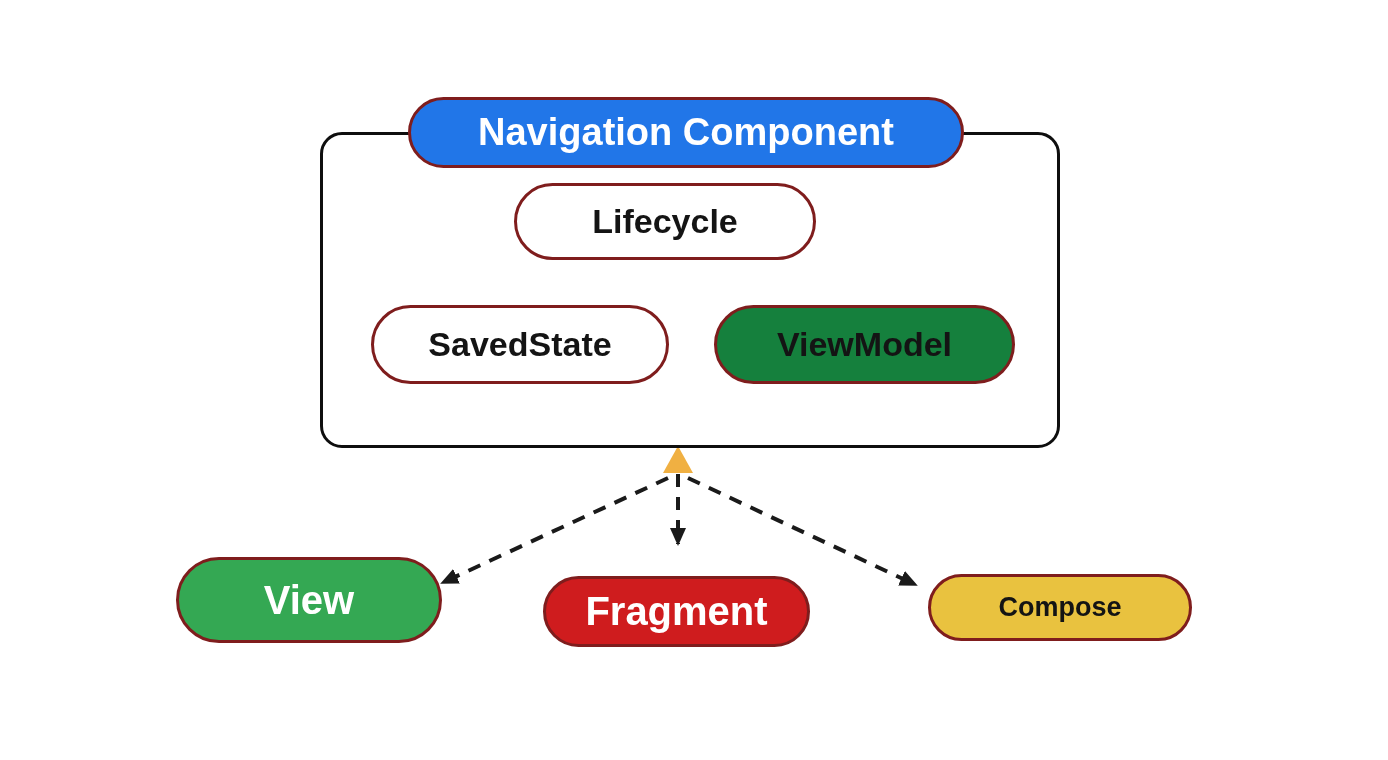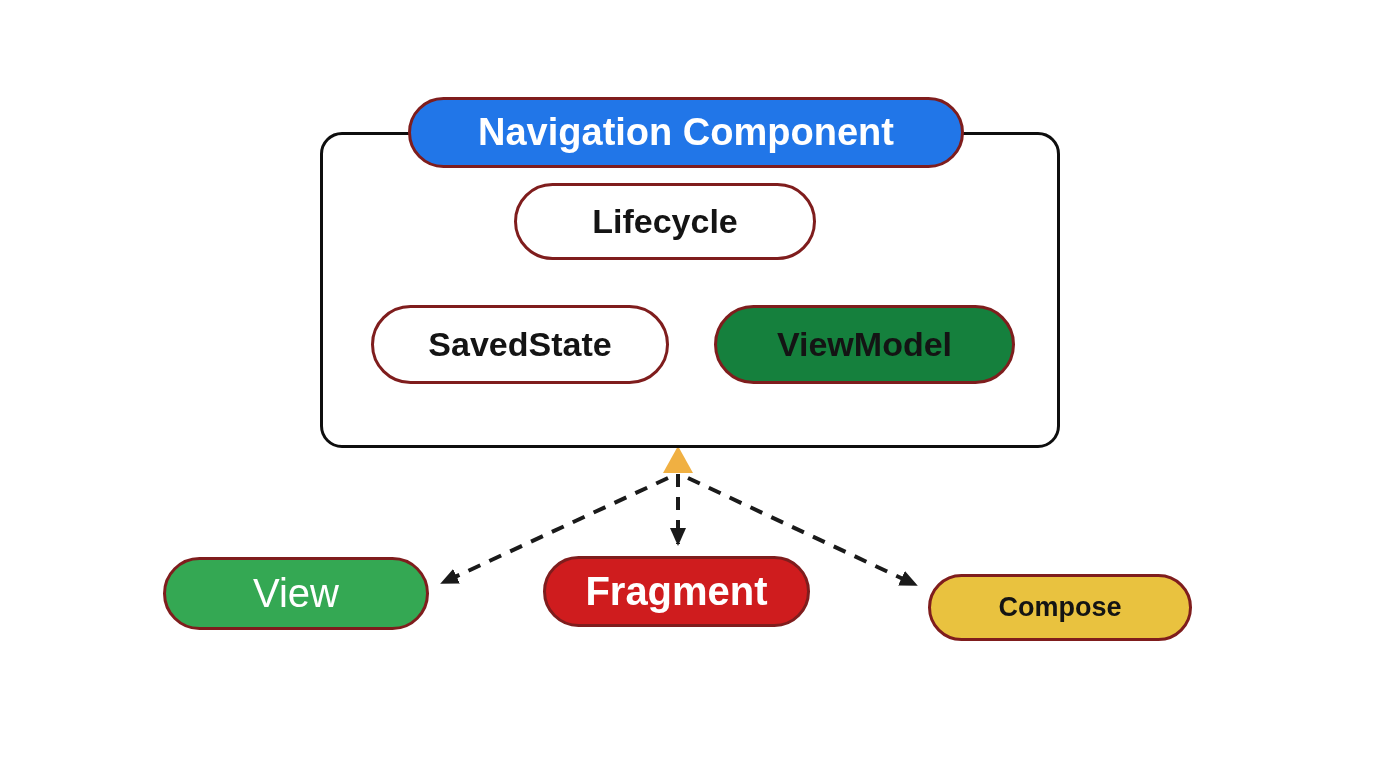--- a/index.html
+++ b/index.html
@@ -61,28 +61,28 @@
     z-index: 2;
   }
   .pill-viewmodel {
     left: 714px; top: 305px;
     width: 301px; height: 79px;
     font-size: 34px;
     font-weight: 600;
     z-index: 2;
   }
   .pill-view {
-    left: 163px; top: 557px;
-    width: 266px; height: 73px;
+    left: 176px; top: 557px;
+    width: 266px; height: 86px;
     font-size: 40px;
-    font-weight: 400;
+    font-weight: 700;
     z-index: 2;
   }
   .pill-fragment {
-    left: 543px; top: 556px;
+    left: 543px; top: 576px;
     width: 267px; height: 71px;
     font-size: 40px;
     font-weight: 700;
     z-index: 2;
   }
   .pill-compose {
     left: 928px; top: 574px;
     width: 264px; height: 67px;
     font-size: 27px;
     font-weight: 700;

